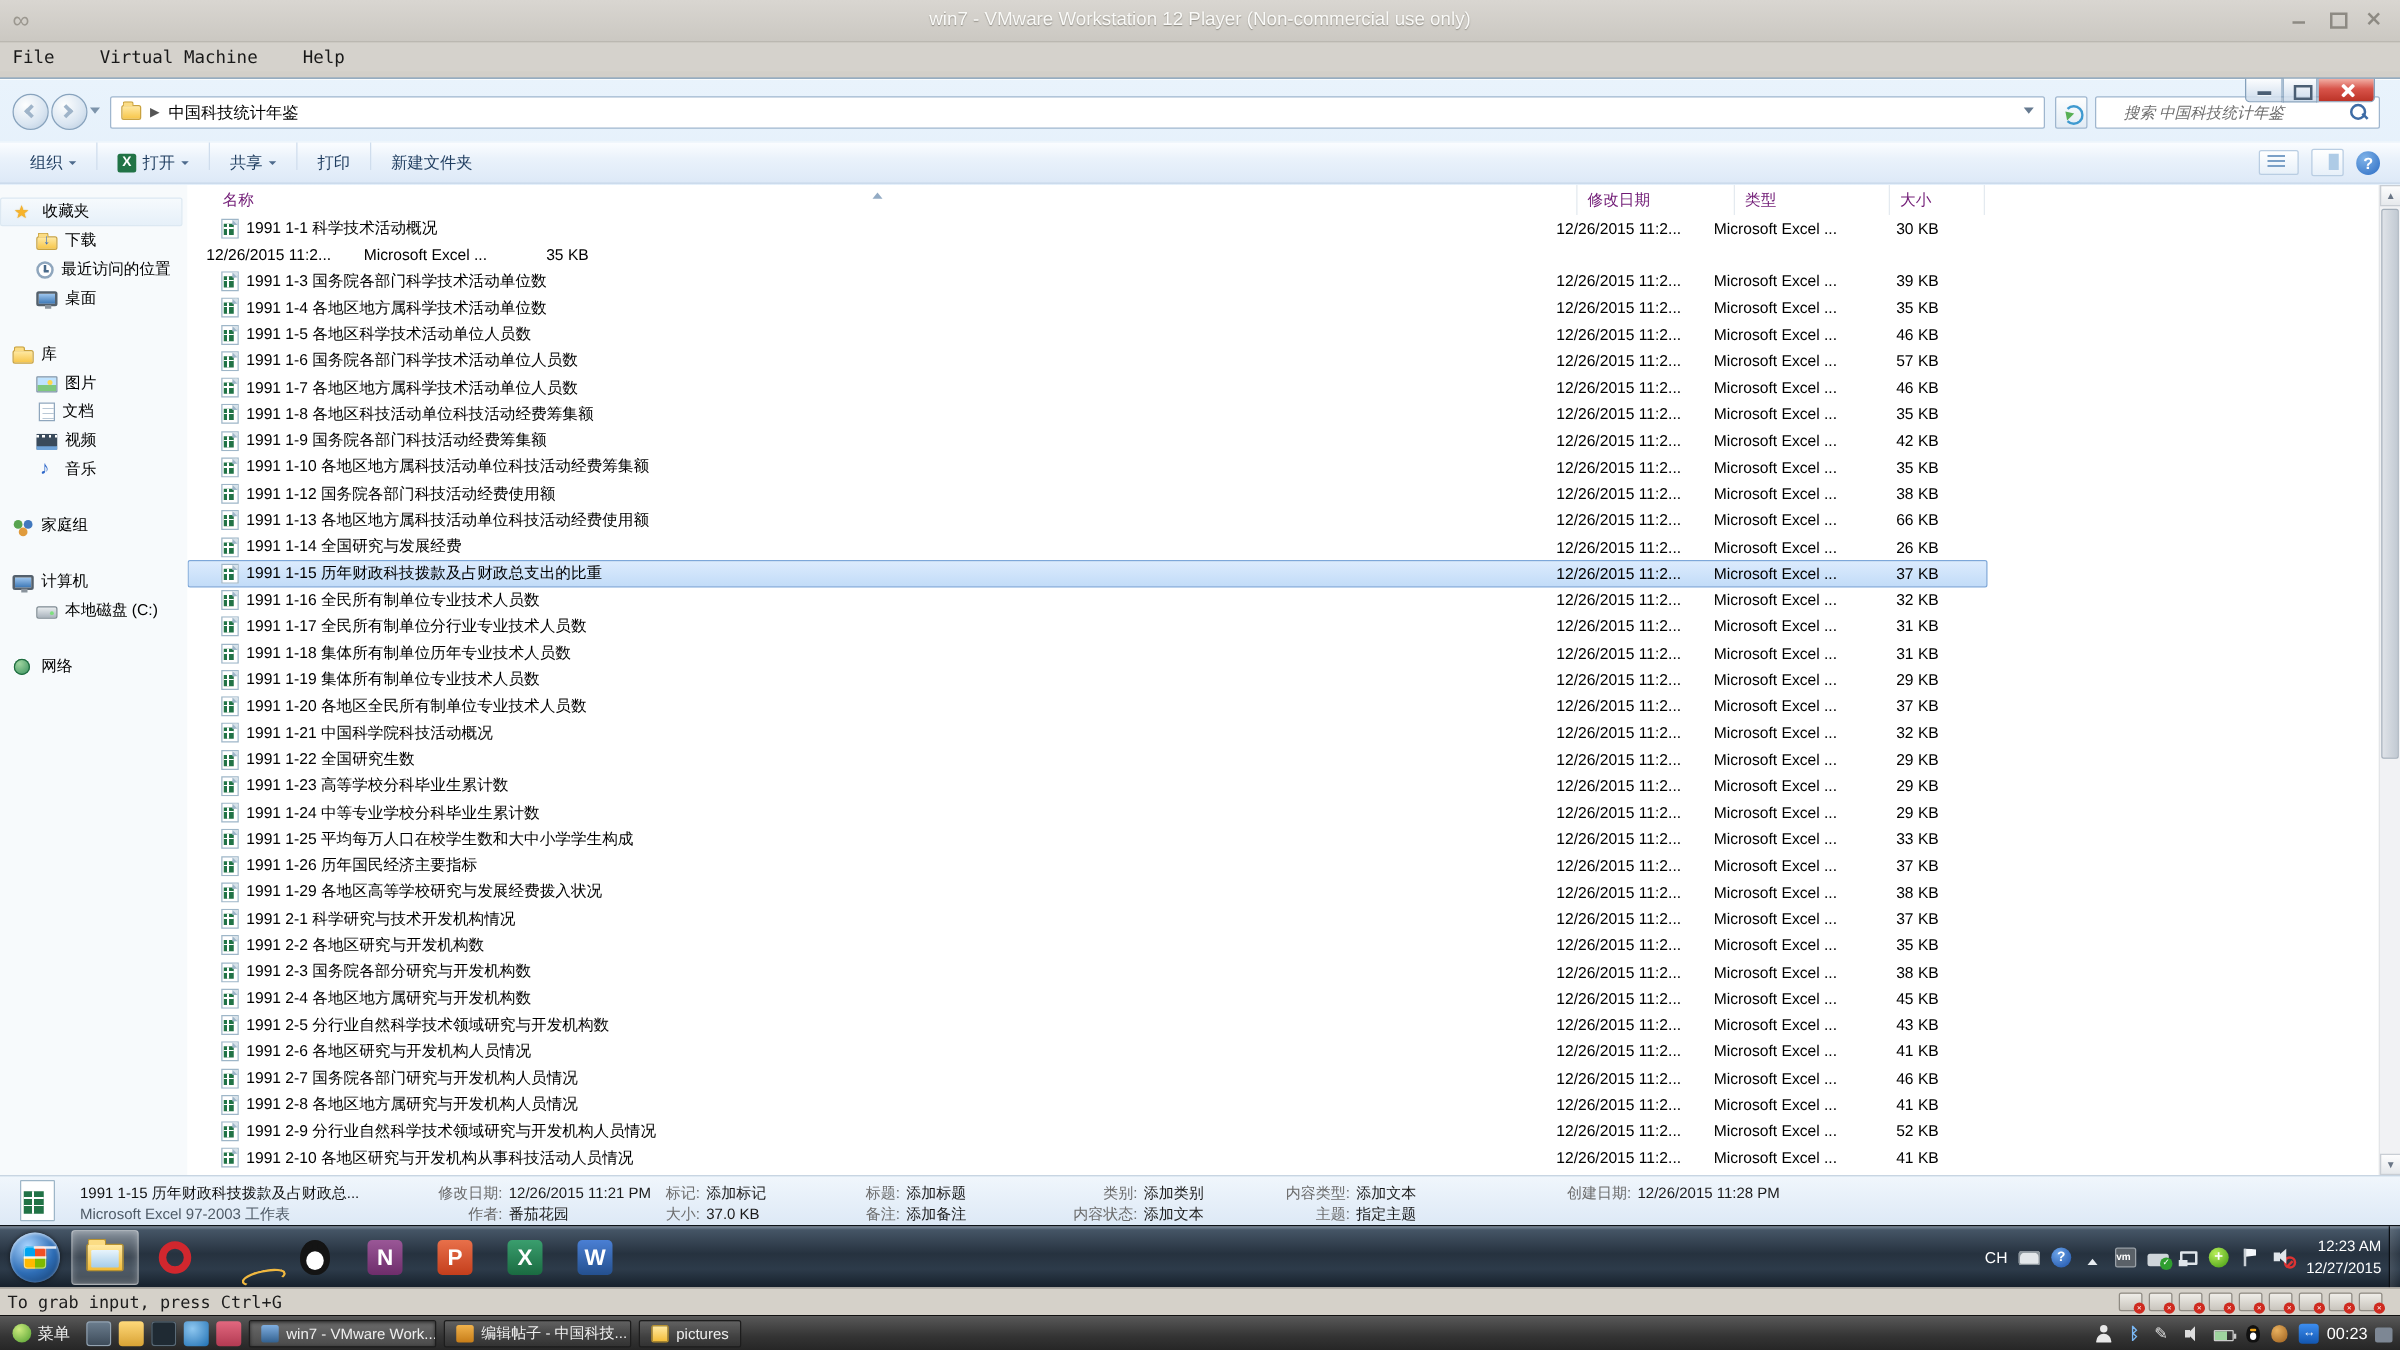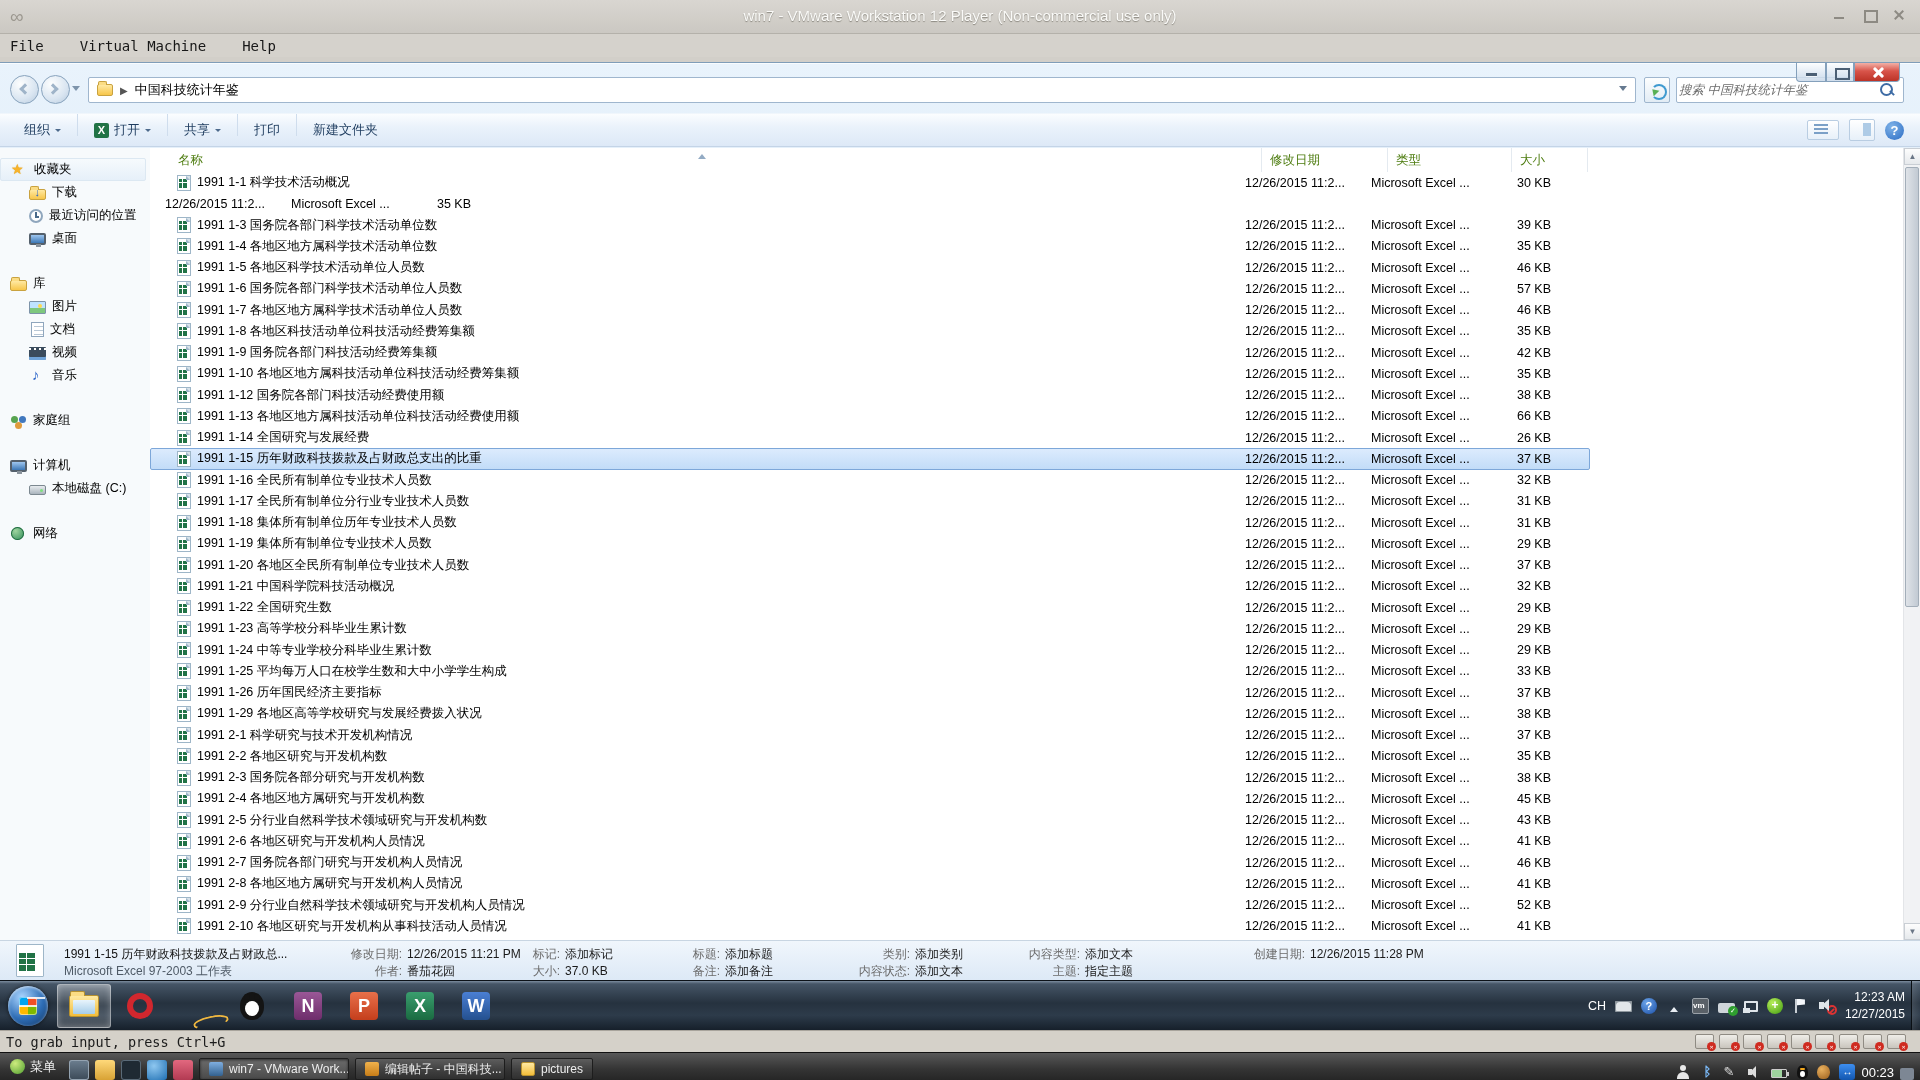--- a/index.html
+++ b/index.html
@@ -42,21 +42,21 @@
 .nav-drop{position:absolute;left:72px;top:11px;width:0;height:0;border:4px solid transparent;border-top:5px solid #7d94ab;cursor:pointer}
 .breadcrumb{position:absolute;left:88px;top:2px;width:1548px;height:26px;background:#fff;border:1px solid #9fb6ce;border-radius:2px;display:flex;align-items:center;padding:0 8px;font-size:13px;cursor:text}
 .bc-folder{width:16px;height:12px;background:linear-gradient(#ffe9a2,#f7c64a);border:1px solid #c9a23f;border-radius:2px;position:relative;flex:none}
 .bc-folder::before{content:"";position:absolute;top:-4px;left:0;width:7px;height:3px;background:#fbdc84;border:1px solid #c9a23f;border-bottom:none;border-radius:2px 2px 0 0}
 .bc-sep{color:#555;font-size:10px;margin:0 7px}
 .bc-drop{margin-left:auto;width:0;height:0;border:4px solid transparent;border-top:5px solid #667a90;cursor:pointer}
 .refresh-btn{position:absolute;left:1644px;top:2px;width:26px;height:26px;background:linear-gradient(#fdfefe,#e2ecf5);border:1px solid #9fb6ce;border-radius:2px;cursor:pointer}
 .refresh-btn::before{content:"";position:absolute;left:6px;top:6px;width:12px;height:12px;border:2px solid #3f9ad0;border-radius:50%;border-left-color:transparent}
 .refresh-btn::after{content:"";position:absolute;left:3px;top:8px;width:0;height:0;border:4px solid transparent;border-right:6px solid #58b054;transform:rotate(45deg)}
 .searchbox{position:absolute;left:1676px;top:2px;width:228px;height:26px;background:#fff;border:1px solid #9fb6ce;border-radius:2px;display:flex;align-items:center}
-.searchbox input{flex:1;border:none;outline:none;height:22px;padding:0 2px;font-size:12.5px;font-style:italic;color:#333;font-family:Liberation Sans, sans-serif;background:transparent}
+.searchbox input{flex:1;border:none;outline:none;height:22px;padding:0 22px;font-size:12.5px;font-style:italic;color:#333;font-family:Liberation Serif, serif;background:transparent}
 .searchbox input::placeholder{color:#6c6c6c;font-style:italic}
 .mag{width:16px;height:16px;position:relative;margin-right:8px;flex:none;cursor:pointer}
 .mag::before{content:"";position:absolute;left:1px;top:1px;width:9px;height:9px;border:2px solid #3e6ca5;border-radius:50%}
 .mag::after{content:"";position:absolute;left:10px;top:10px;width:6px;height:2px;background:#3e6ca5;transform:rotate(45deg)}
 
 
 .cmdbar{position:absolute;top:50px;left:0;right:0;height:34px;background:linear-gradient(#fbfdff,#eaf2fb 40%,#dde9f7);border-top:1px solid #f0f6fc;border-bottom:1px solid #c4d4e7;display:flex;padding:0 16px;font-size:13px;color:#1e3c5f}
 .cmd{display:flex;align-items:center;gap:5px;cursor:pointer;padding:4px 8px;border-radius:2px}
 .cmd .dropcaret{width:0;height:0;border:3.5px solid transparent;border-top:4.5px solid #4d6included;border-top-color:#4d6a8c;margin-top:4px}
 .cmd-sep{width:1px;height:22px;background:#cfdded;margin:0 8px}
@@ -96,21 +96,21 @@
 .ic-homegroup::before{content:"";position:absolute;left:1px;top:3px;width:7px;height:7px;border-radius:50%;background:#58a450;box-shadow:8px 0 0 #4178be,4px 6px 0 #e09b3d}
 .ic-computer{background:linear-gradient(#9ec6ef,#3c77b5);border:2px solid #54606c;border-radius:2px;height:12px}
 .ic-computer::after{content:"";position:absolute;left:5px;bottom:-4px;width:5px;height:3px;background:#8a939c}
 .ic-local-disk{background:linear-gradient(#e8ecef,#aab4bd);border:1px solid #7c8890;border-radius:2px;height:10px;margin-top:3px}
 .ic-local-disk::after{content:"";position:absolute;right:2px;bottom:2px;width:3px;height:3px;border-radius:50%;background:#7de07d}
 .ic-network::before{content:"";position:absolute;left:1px;top:1px;width:13px;height:13px;border-radius:50%;background:radial-gradient(circle at 35% 30%,#9fd49f,#2e8b57);box-shadow:inset 0 0 0 1px #1f6b40}
 
 
 .filepane{position:relative;flex:1;background:#fff}
 .sortmark{position:absolute;top:2px;left:548px;width:0;height:0;border:4px solid transparent;border-bottom:5px solid #93abc4}
-.colheads{position:absolute;top:0;left:0;right:17px;height:24px;display:flex;font-size:12.5px;color:#4d7c0f}
+.colheads{position:absolute;top:0;left:0;right:17px;height:24px;display:flex;font-size:12.5px;color:#701a75}
 .ch{border-right:1px solid #e4eaf0;display:flex;align-items:center;cursor:pointer}
 .ch-name{width:1112px;padding-left:28px}
 .ch-date{width:126px;padding-left:8px}
 .ch-type{width:124px;padding-left:8px}
 .ch-size{width:76px;padding-left:8px}
 .rows{position:absolute;top:24px;left:0;right:17px;bottom:0;overflow:hidden}
 .row{height:21.25px;display:flex;align-items:center;font-size:12.5px;width:1440px;border:1px solid transparent;cursor:default}
 .row.sel{background:linear-gradient(#dcebfd,#c2dcf8);border:1px solid #7da7d9;border-radius:2px}
 .c-name{width:1080px;padding-left:26px;display:flex;align-items:center;gap:6px;white-space:nowrap;overflow:hidden}
 .c-date{width:126px;padding-left:14px;color:#000;white-space:nowrap}
@@ -179,21 +179,21 @@
 .clock{color:#fff;text-align:right;font-size:12px;line-height:1.35;margin:0 6px;cursor:default}
 .showdesk{width:9px;height:100%;border-left:1px solid #0a0f14;background:linear-gradient(90deg,rgba(255,255,255,.12),rgba(255,255,255,.03));cursor:pointer}
 
 
 .vm-statusbar{position:absolute;top:1030px;left:0;right:0;height:22px;background:#d5d1c9;border-top:1px solid #a8a49c;display:flex;align-items:center;padding:0 6px;font-size:13.5px;color:#1c1c1c}
 .vm-devices{margin-left:auto;display:flex;gap:5px;padding-right:8px}
 .dev{width:19px;height:15px;background:linear-gradient(#efede8,#c9c5bd);border:1px solid #8f8b83;border-radius:2px;position:relative;cursor:pointer}
 .dev::after{content:"✕";position:absolute;right:-3px;bottom:-3px;width:9px;height:9px;background:#cf2b20;border-radius:50%;color:#fff;font-size:6px;line-height:9px;text-align:center}
 
 
-.hostbar{position:absolute;top:1052px;left:0;right:0;height:28px;background:linear-gradient(#585858,#343434 60%,#262626);border-top:1px solid #111;display:flex;align-items:flex-end;color:#eee}
+.hostbar{position:absolute;top:1052px;left:0;right:0;height:28px;background:linear-gradient(#585858,#343434 60%,#262626);border-top:1px solid #111;display:flex;align-items:center;color:#eee}
 .menu-btn{display:flex;align-items:center;gap:5px;padding:0 10px;height:100%;cursor:pointer;font-size:13px}
 .menu-ic{width:15px;height:15px;border-radius:50%;background:radial-gradient(circle at 35% 30%,#cdeb7e,#4f9e2f)}
 .launcher{width:20px;height:20px;border-radius:3px;margin:0 3px;cursor:pointer}
 .ln-show-desktop{background:linear-gradient(#6d7f90,#3b4957);box-shadow:inset 0 0 0 1px #94a3b1}
 .ln-file-manager{background:linear-gradient(#ffd97a,#d8aester);background:linear-gradient(#ffd97a,#d8a234)}
 .ln-terminal{background:#1f2a33;box-shadow:inset 0 0 0 1px #5a6a77}
 .ln-browser{background:radial-gradient(circle at 35% 30%,#8ec7f0,#1f6fb2)}
 .ln-screenshot{background:linear-gradient(#e2687f,#b23a52)}
 .winbtn{display:flex;align-items:center;gap:6px;height:22px;margin:0 3px;padding:0 9px;max-width:150px;background:linear-gradient(rgba(255,255,255,.10),rgba(255,255,255,.04));border:1px solid #1d1d1d;border-radius:2px;font-size:12px;cursor:pointer;white-space:nowrap;overflow:hidden}
 .winbtn.active{background:linear-gradient(#23арр,#111);background:linear-gradient(#6c6c6c,#4a4a4a);box-shadow:inset 0 1px 3px rgba(0,0,0,.6)}

